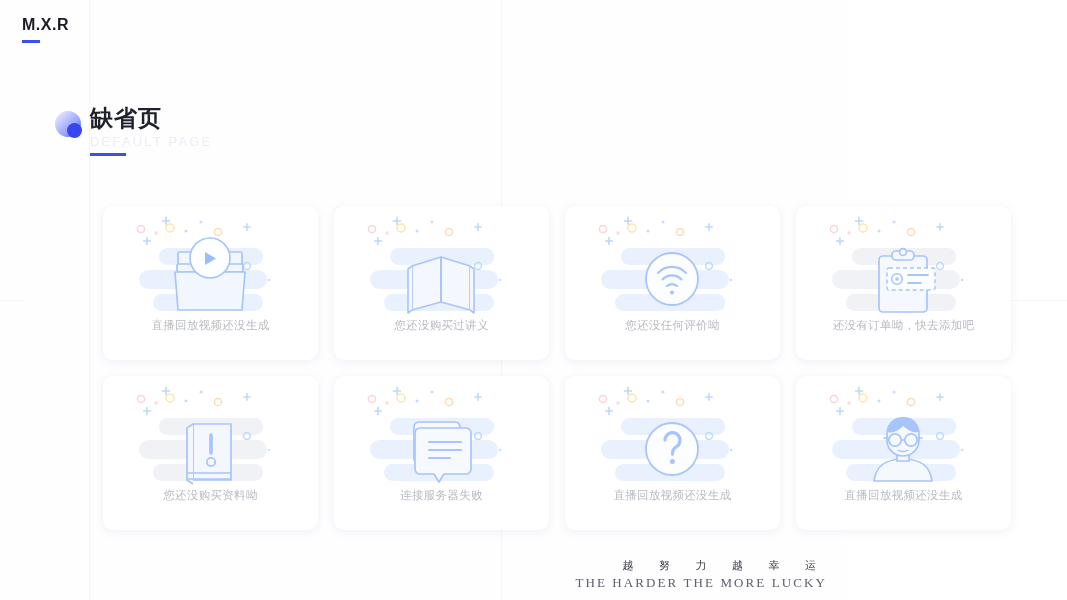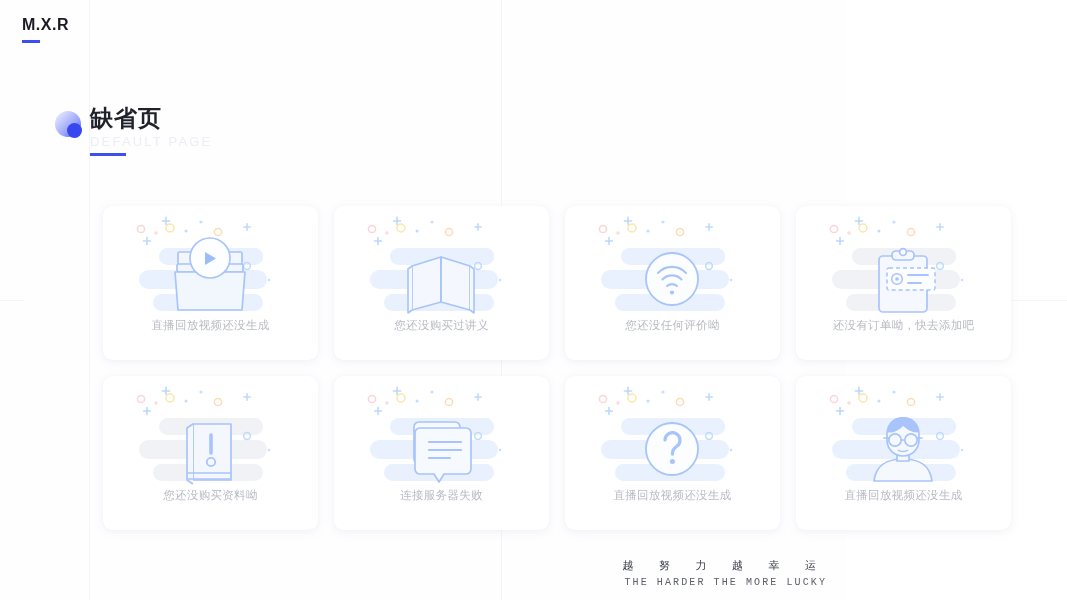--- a/index.html
+++ b/index.html
@@ -108,23 +108,23 @@
     position: absolute; right: 19px; bottom: 10px;
     text-align: right;
   }
   #footer .cn {
     font-size: 11px; color: #3c3f4a; letter-spacing: 11px;
     line-height: 19px; font-weight: normal;
     font-family: "DejaVu Sans", "Liberation Sans", sans-serif;
     padding-right: 0px;
   }
   #footer .en {
-    font-size: 10px; color: #5d606b; letter-spacing: 2.1px;
+    font-size: 13px; color: #5d606b; letter-spacing: 2.1px;
     line-height: 15px;
-    font-family: Liberation Mono, monospace;
+    font-family: Liberation Serif, serif;
   }
 </style>
 </head>
 <body>
 
 <div id="page">
 
   <div class="vline v1"></div>
   <div class="vline v2"></div>
   <div class="hline h1"></div>

